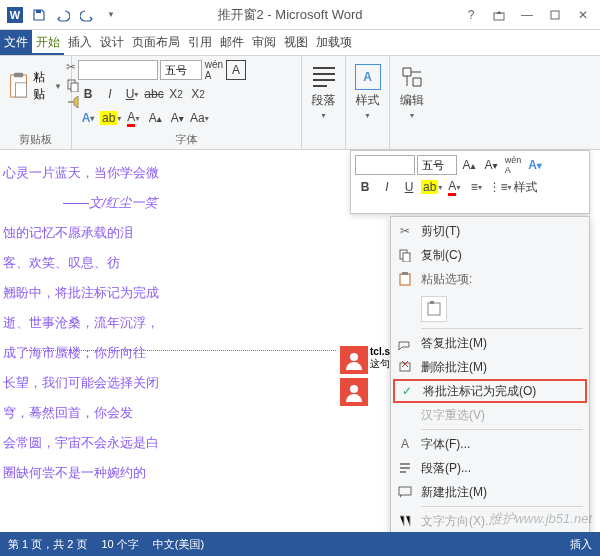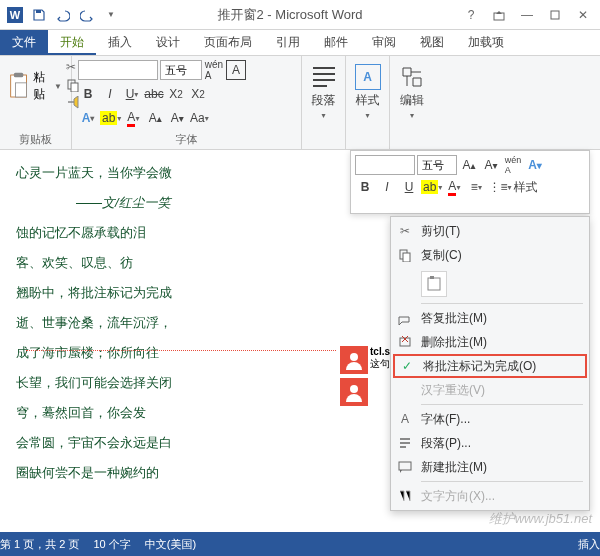--- a/index.html
+++ b/index.html
@@ -4,53 +4,53 @@
 <style>
 * { box-sizing: border-box; margin: 0; padding: 0; font-family: "Microsoft YaHei", sans-serif; }
 body { width: 600px; height: 556px; background: #fff; overflow: hidden; position: relative; font-size: 12px; }
 .titlebar { height: 30px; background: #fff; display: flex; align-items: center; border-bottom: 1px solid #d4d4d4; }
 .qat { display: flex; gap: 2px; padding-left: 4px; }
 .qat-btn { width: 22px; height: 22px; display: flex; align-items: center; justify-content: center; color: #2a579a; cursor: pointer; }
 .title { flex: 1; text-align: center; color: #555; font-size: 13px; }
 .winctl { display: flex; gap: 2px; padding-right: 4px; }
 .winctl div { width: 26px; height: 22px; display: flex; align-items: center; justify-content: center; color: #666; cursor: pointer; }
 .tabs { height: 26px; background: #fff; display: flex; border-bottom: 1px solid #d4d4d4; }
-.tab { padding: 4px 12px; font-size: 12px; color: #444; cursor: pointer; }
+.tab { padding: 4px 4px; font-size: 12px; color: #444; cursor: pointer; }
 .tab.file { background: #2a579a; color: #fff; }
 .tab.active { color: #4d7c0f; border-bottom: 2px solid #2a579a; }
 .ribbon { height: 94px; background: #f5f6f7; border-bottom: 1px solid #d4d4d4; display: flex; }
 .group { border-right: 1px solid #d4d4d4; padding: 4px 6px; position: relative; display: flex; flex-direction: column; }
 .group-label { position: absolute; bottom: 2px; left: 0; right: 0; text-align: center; color: #666; font-size: 11px; }
 .paste-btn { display: flex; flex-direction: row; align-items: center; gap: 2px; cursor: pointer; }
 .clip-icon { width: 32px; height: 36px; }
 .small-icons { display: flex; flex-direction: column; gap: 2px; margin-left: 4px; }
 .si { width: 18px; height: 16px; color: #666; cursor: pointer; }
 .font-row { display: flex; align-items: center; gap: 2px; margin-bottom: 4px; }
 .font-sel { width: 80px; height: 20px; border: 1px solid #ababab; background: #fff; font-size: 11px; padding-left: 4px; display: flex; align-items: center; }
 .size-sel { width: 42px; height: 20px; border: 1px solid #ababab; background: #fff; font-size: 11px; padding-left: 4px; display: flex; align-items: center; }
 .fbtn { min-width: 20px; height: 20px; display: flex; align-items: center; justify-content: center; color: #444; cursor: pointer; font-size: 12px; }
 .big-btn { display: flex; flex-direction: column; align-items: center; gap: 2px; padding: 4px; cursor: pointer; color: #444; }
 .big-btn svg, .big-btn .icon-box { width: 26px; height: 26px; }
 .doc-area { position: absolute; top: 150px; left: 0; right: 0; bottom: 24px; background: #fff; }
-.doc-text { padding: 10px 16px; font-size: 13px; line-height: 2; color: #14532d; font-family: "SimSun", serif; }
+.doc-text { padding: 10px 3px; font-size: 13px; line-height: 2; color: #8b5cf6; font-family: "SimSun", serif; }
 .doc-text p { margin-bottom: 4px; }
 .mini-toolbar { position: absolute; top: 150px; right: 10px; width: 240px; height: 64px; background: #fff; border: 1px solid #c6c6c6; box-shadow: 0 2px 6px rgba(0,0,0,0.15); padding: 4px; }
 .mini-row { display: flex; align-items: center; gap: 2px; margin-bottom: 2px; }
 .context-menu { position: absolute; top: 216px; right: 10px; width: 200px; background: #f5f6f7; border: 1px solid #c6c6c6; box-shadow: 0 3px 8px rgba(0,0,0,0.2); padding: 2px; }
 .cm-item { display: flex; align-items: center; height: 24px; padding: 0 8px 0 28px; position: relative; cursor: pointer; color: #333; font-size: 12px; }
 .cm-item.disabled { color: #aaa; cursor: default; }
 .cm-item.highlight { border: 2px solid #e74c3c; }
 .cm-icon { position: absolute; left: 4px; width: 16px; height: 16px; display: flex; align-items: center; justify-content: center; color: #666; }
 .cm-sep { height: 1px; background: #d4d4d4; margin: 2px 4px 2px 28px; }
 .cm-header { padding: 4px 8px 4px 28px; color: #666; font-size: 12px; position: relative; }
 .paste-opts { display: flex; gap: 4px; padding: 4px 8px 4px 28px; }
 .paste-opt { width: 26px; height: 26px; border: 1px solid #d4d4d4; background: #fff; display: flex; align-items: center; justify-content: center; cursor: pointer; }
 .comment-bubble { position: absolute; top: 346px; left: 340px; width: 90px; }
 .comment-avatar { width: 28px; height: 28px; background: #e74c3c; display: inline-flex; align-items: center; justify-content: center; }
-.statusbar { position: absolute; bottom: 0; left: 0; right: 0; height: 24px; background: #2a579a; color: #fff; display: flex; align-items: center; font-size: 11px; padding: 0 0; gap: 14px; }
+.statusbar { position: absolute; bottom: 0; left: 0; right: 0; height: 24px; background: #2a579a; color: #fff; display: flex; align-items: center; font-size: 11px; padding: 0 8px; gap: 14px; }
 .watermark { position: absolute; bottom: 28px; right: 8px; color: rgba(0,0,0,0.25); font-size: 13px; font-style: italic; pointer-events: none; }
 .arrow-down { font-size: 8px; color: #666; }
 .comment-line { position: absolute; top: 350px; left: 26px; width: 310px; height: 50px; border-top: 1px dotted #e74c3c; pointer-events:none; }
 </style>
 </head>
 <body>
 
 <div class="titlebar">
   <div class="qat">
     <div class="qat-btn">
@@ -285,20 +285,26 @@
     </div>
   <div class="cm-item">
       <span class="cm-icon">
         <svg width="14" height="14" viewBox="0 0 14 14">
           <rect x="2" y="2" width="7" height="9" fill="none" stroke="#666"></rect>
           <rect x="5" y="5" width="7" height="9" fill="#fff" stroke="#666"></rect>
         </svg>
       </span>
       <span>复制(C)</span>
     </div>
+  <div class="cm-header"><span class="cm-icon">
+        <svg width="14" height="14" viewBox="0 0 14 14">
+          <rect x="2" y="2" width="10" height="11" fill="#fff" stroke="#b5651d"></rect>
+          <rect x="4" y="0" width="6" height="3" fill="#888"></rect>
+        </svg>
+      </span><span>粘贴选项:</span></div>
   <div class="paste-opts">
     <div class="paste-opt">
         <svg width="16" height="16" viewBox="0 0 16 16">
           <rect x="2" y="2" width="12" height="12" fill="#fff" stroke="#888"></rect>
           <rect x="4" y="0" width="4" height="3" fill="#888"></rect>
         </svg>
       </div>
   </div>
   <div class="cm-sep"></div>
   <div class="cm-item">

